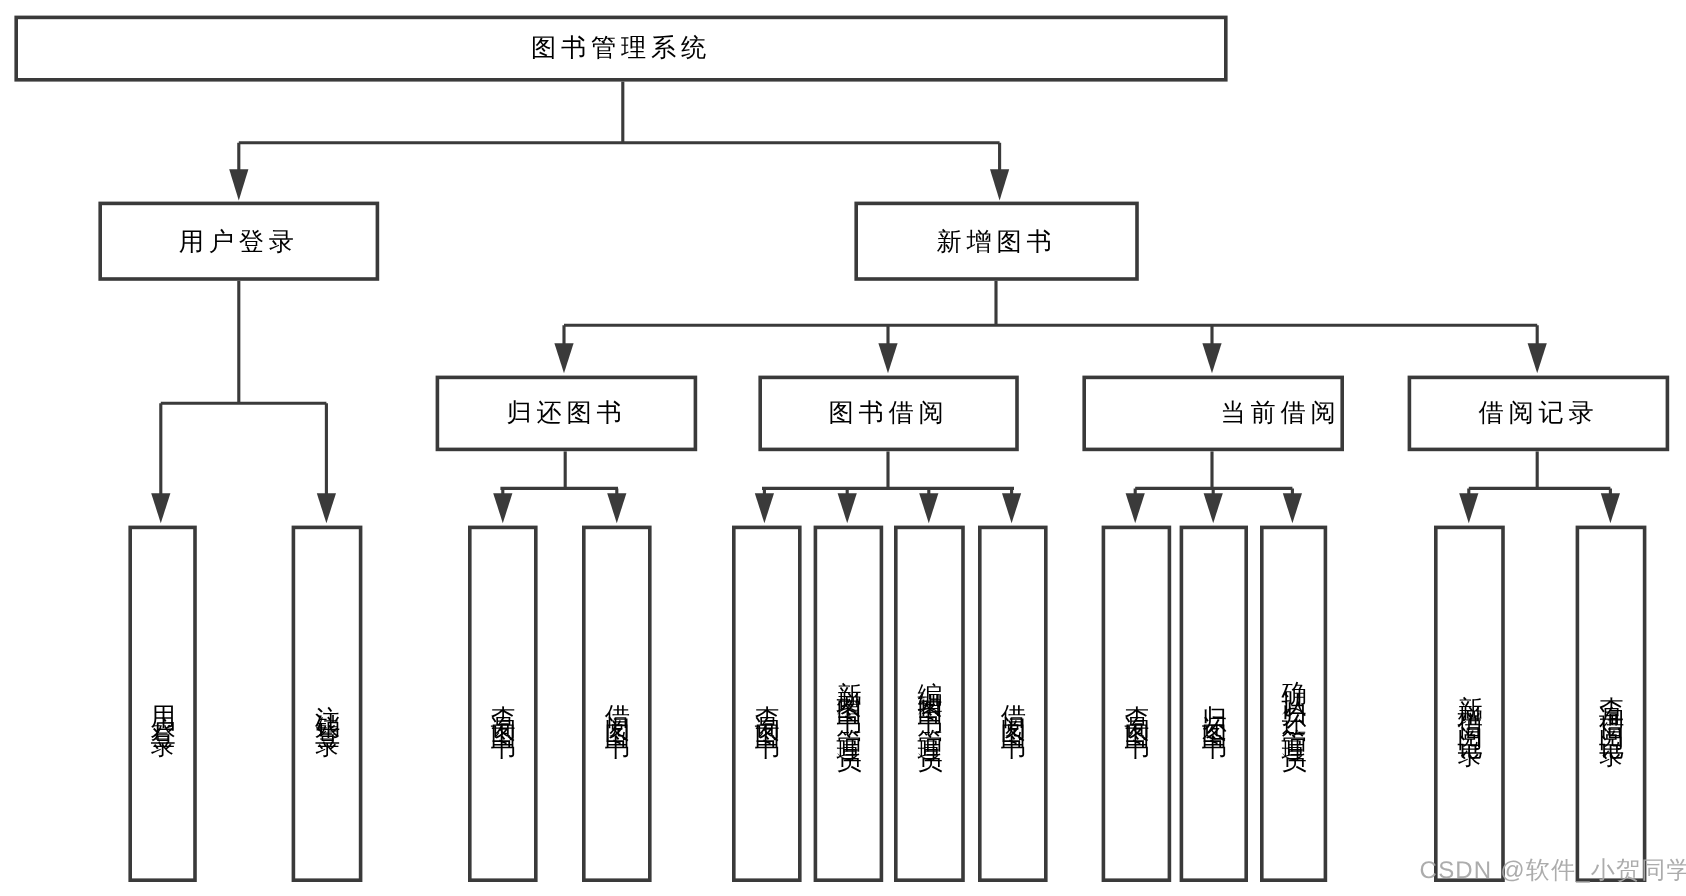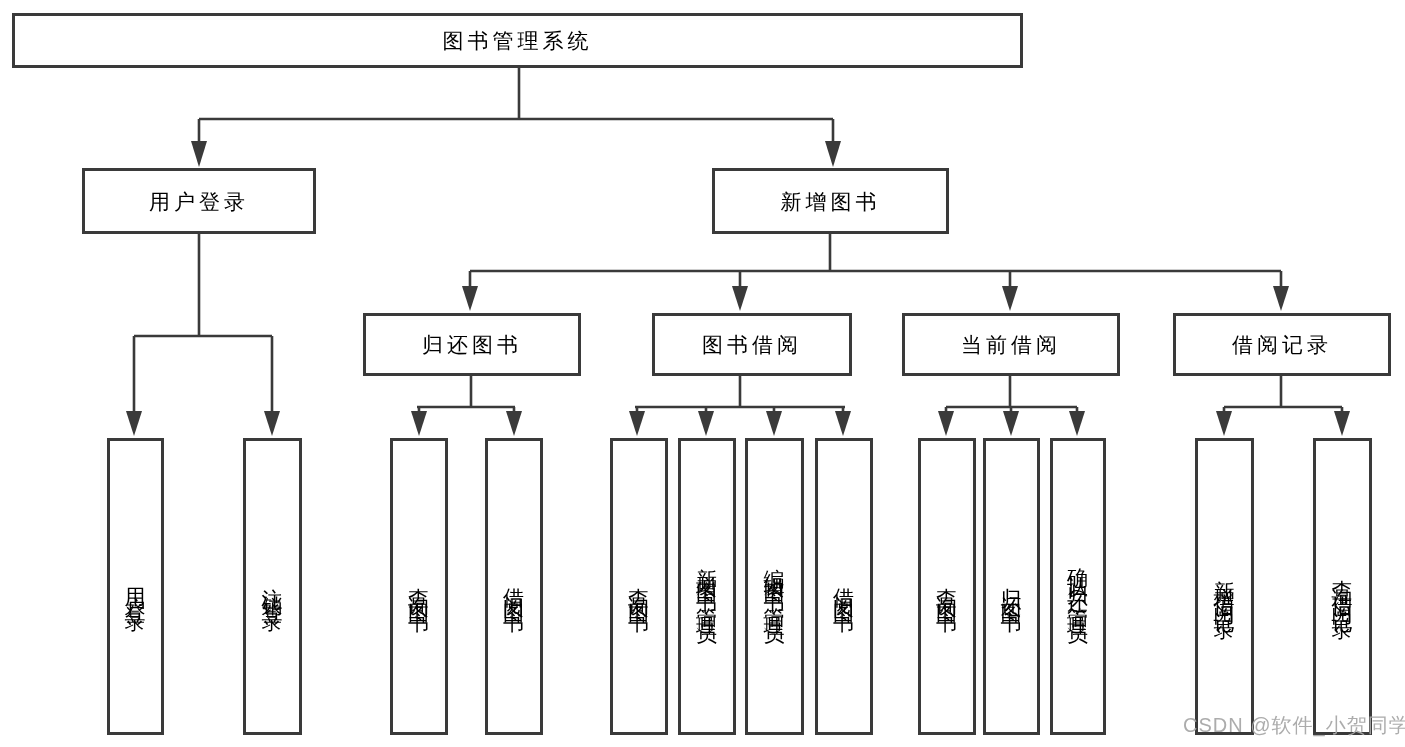--- a/index.html
+++ b/index.html
@@ -30,22 +30,22 @@
     letter-spacing:8px;
     line-height:1;
   }
   
   .n-root{left:12px;top:13px;width:1011px;height:55px;}
   
   .n-user-login{left:82px;top:168px;width:234px;height:66px;}
   .n-book-mgmt{left:712px;top:168px;width:237px;height:66px;}
   
   .n-new-book-rec{left:363px;top:313px;width:218px;height:63px;}
-  .n-book-borrow{left:652px;top:313px;width:200px;height:63px;justify-content:center;}
-  .n-current-borrow{left:902px;top:313px;width:218px;height:63px;}
+  .n-book-borrow{left:632px;top:313px;width:217px;height:63px;justify-content:center;}
+  .n-current-borrow{left:902px;top:313px;width:218px;height:63px;justify-content:flex-end;}
   .n-borrow-records{left:1173px;top:313px;width:218px;height:63px;}
   
   .leaf{top:438px;height:297px;}
   .n-leaf-user-login{left:107px;width:57px;}
   .n-leaf-logout{left:243px;width:59px;}
   .n-leaf-rec-query{left:390px;width:58px;}
   .n-leaf-rec-borrow{left:485px;width:58px;}
   .n-leaf-bq{left:610px;width:58px;}
   .n-leaf-badd{left:678px;width:58px;}
   .n-leaf-bedit{left:745px;width:59px;}

